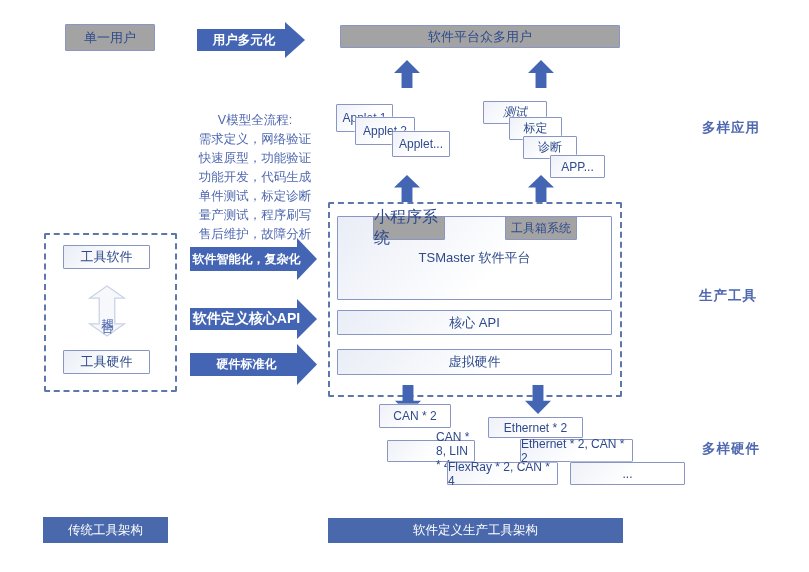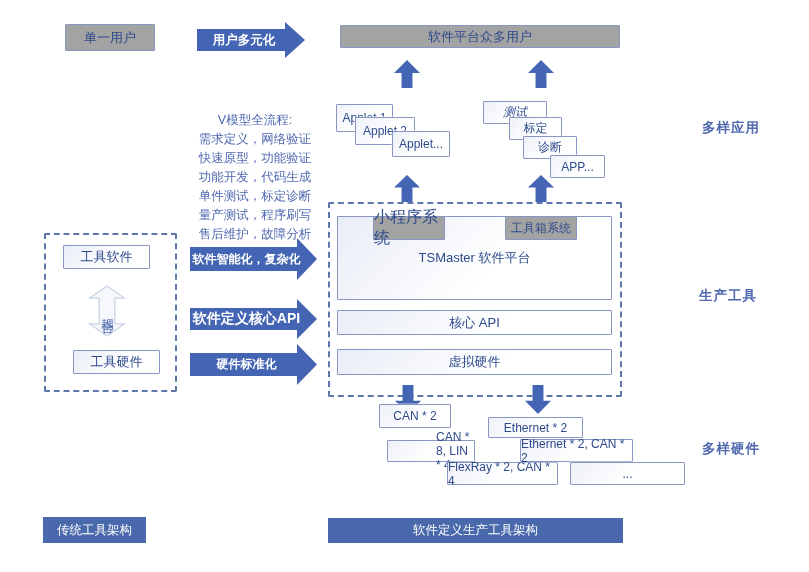--- a/index.html
+++ b/index.html
@@ -109,21 +109,21 @@
   <div class="dashed" style="left:44px;top:233px;width:133px;height:159px;"></div>
   <div class="box grad" style="left:63px;top:245px;width:87px;height:24px;">
     <span>工具软件</span>
   </div>
   <div class="coupling-wrap" style="left:88px;top:281px;width:38px;height:60px;">
     <svg width="38" height="60" viewBox="0 0 44 60">
       <path d="M22 1 L42 15 H31 V45 H42 L22 59 L2 45 H13 V15 H2 Z" fill="#f7f8fc" stroke="#c9d2e6" stroke-width="1.5"></path>
     </svg>
     <div class="coupling-label">耦合</div>
   </div>
-  <div class="box grad" style="left:63px;top:350px;width:87px;height:24px;margin-left:10px;">
+  <div class="box grad" style="left:63px;top:350px;width:87px;height:24px;">
     <span>工具硬件</span>
   </div>
 
   <div class="h-arrow" style="left:190px;top:238px;width:127px;height:42px;">
     <div class="ha-shaft" style="top:9px;bottom:9px;"></div>
     <div class="ha-head"></div>
     <div class="ha-label" style="font-size:12px;">软件智能化，复杂化</div>
   </div>
   <div class="h-arrow" style="left:190px;top:299px;width:127px;height:40px;">
     <div class="ha-shaft" style="top:9px;bottom:9px;"></div>
@@ -170,20 +170,20 @@
   <div class="box stack" style="left:488px;top:417px;width:95px;height:21px;">
     <span>Ethernet * 2</span>
   </div>
   <div class="box stack" style="left:520px;top:439px;width:113px;height:23px;">
     <span>Ethernet * 2, CAN * 2</span>
   </div>
   <div class="box stack" style="left:570px;top:462px;width:115px;height:23px;">
     <span>...</span>
   </div>
 
-  <div class="bar" style="left:43px;top:517px;width:103px;height:26px;">
+  <div class="bar" style="left:43px;top:517px;width:125px;height:26px;">
     <span>传统工具架构</span>
   </div>
   <div class="bar" style="left:328px;top:518px;width:295px;height:25px;">
     <span>软件定义生产工具架构</span>
   </div>
 
 </div>
 
 </body></html>

